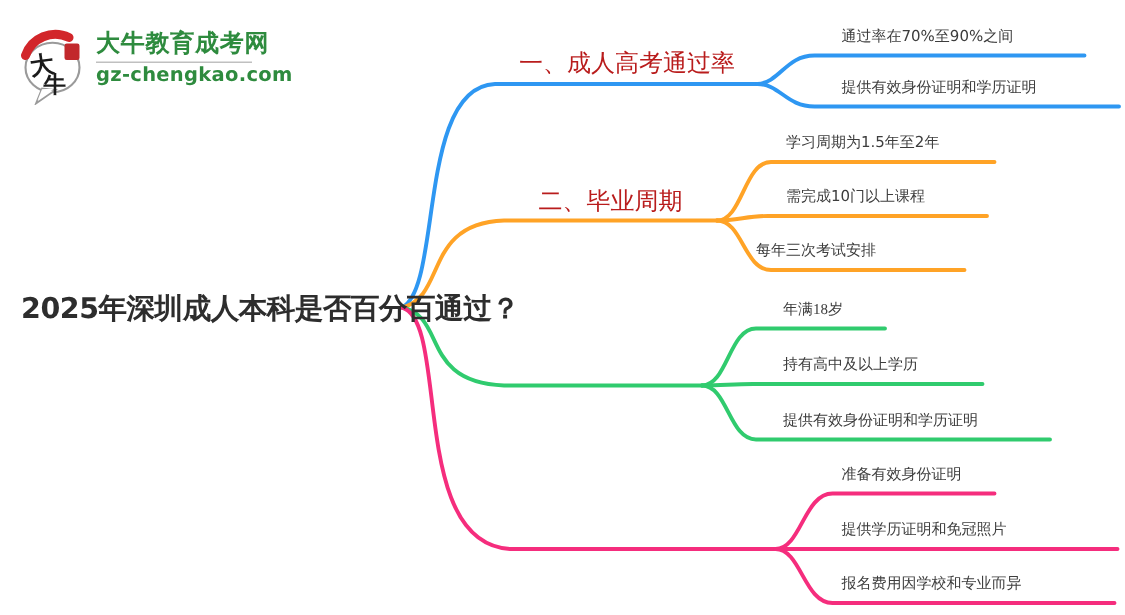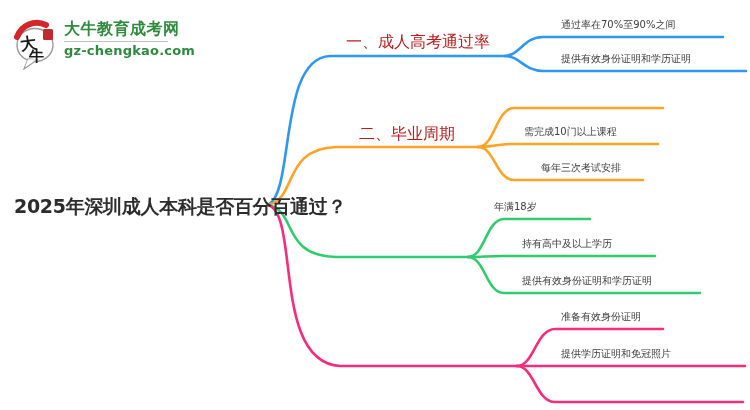--- a/index.html
+++ b/index.html
@@ -66,23 +66,25 @@
   </div>
 
   <div class="label root-label" style="left:14px;top:196px;">2025年深圳成人本科是否百分百通过？</div>
 
   <div class="label node-label" style="left:330px;top:32px;width:176px;">一、成人高考通过率</div>
   <div class="label node-label" style="left:336px;top:124px;width:142px;">二、毕业周期</div>
 
   <div class="label leaf-label" style="left:561px;top:16px;">通过率在70%至90%之间</div>
   <div class="label leaf-label" style="left:561px;top:50px;">提供有效身份证明和学历证明</div>
 
+  <div class="label leaf-label" style="left:524px;top:87px;">学习周期为1.5年至2年</div>
   <div class="label leaf-label" style="left:524px;top:123px;">需完成10门以上课程</div>
-  <div class="label leaf-label" style="left:541px;top:159px;font-family:Liberation Serif, serif;">每年三次考试安排</div>
+  <div class="label leaf-label" style="left:504px;top:159px;font-family:Liberation Serif, serif;">每年三次考试安排</div>
 
-  <div class="label leaf-label" style="left:494px;top:198px;">年满18岁</div>
+  <div class="label leaf-label" style="left:522px;top:198px;font-family:Liberation Serif, serif;">年满18岁</div>
   <div class="label leaf-label" style="left:522px;top:235px;">持有高中及以上学历</div>
   <div class="label leaf-label" style="left:522px;top:272px;">提供有效身份证明和学历证明</div>
 
   <div class="label leaf-label" style="left:561px;top:308px;">准备有效身份证明</div>
   <div class="label leaf-label" style="left:561px;top:345px;">提供学历证明和免冠照片</div>
+  <div class="label leaf-label" style="left:561px;top:381px;">报名费用因学校和专业而异</div>
 
 </div>
 
 </body></html>

